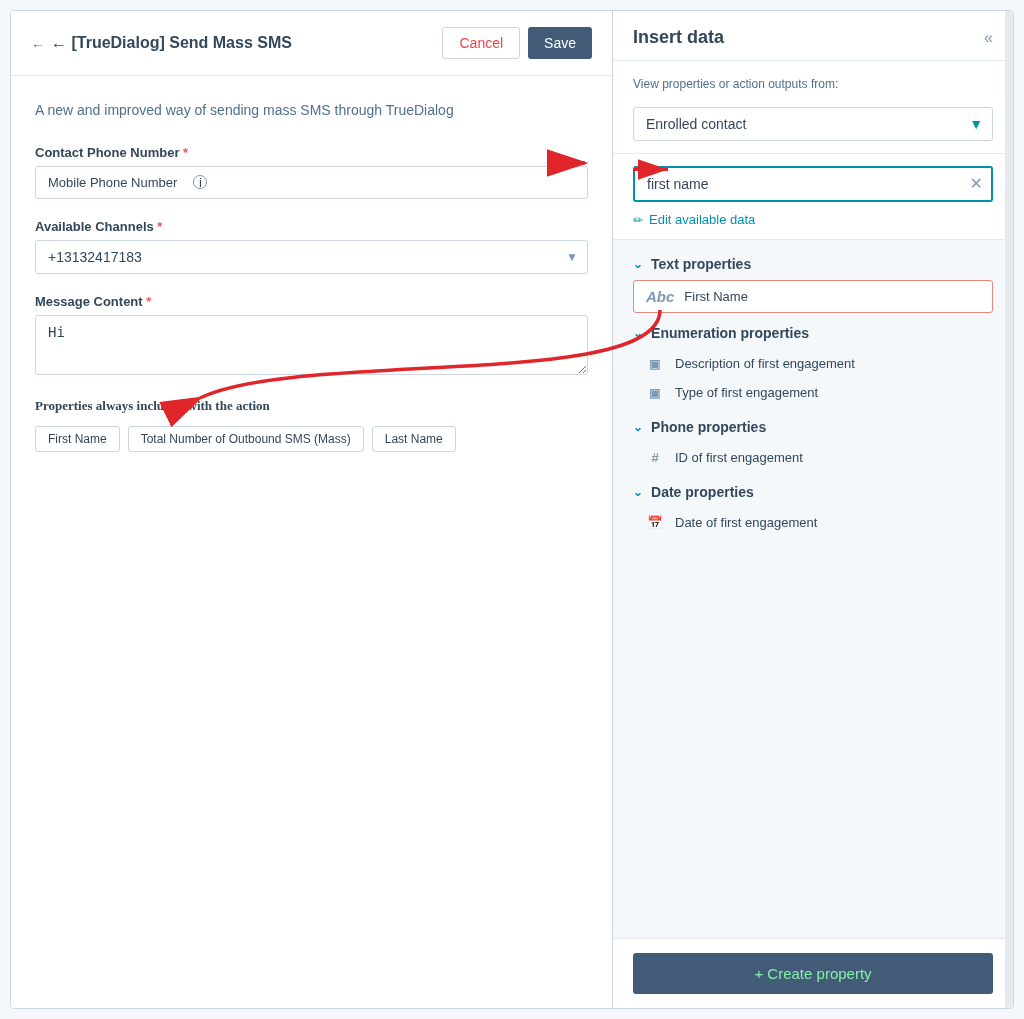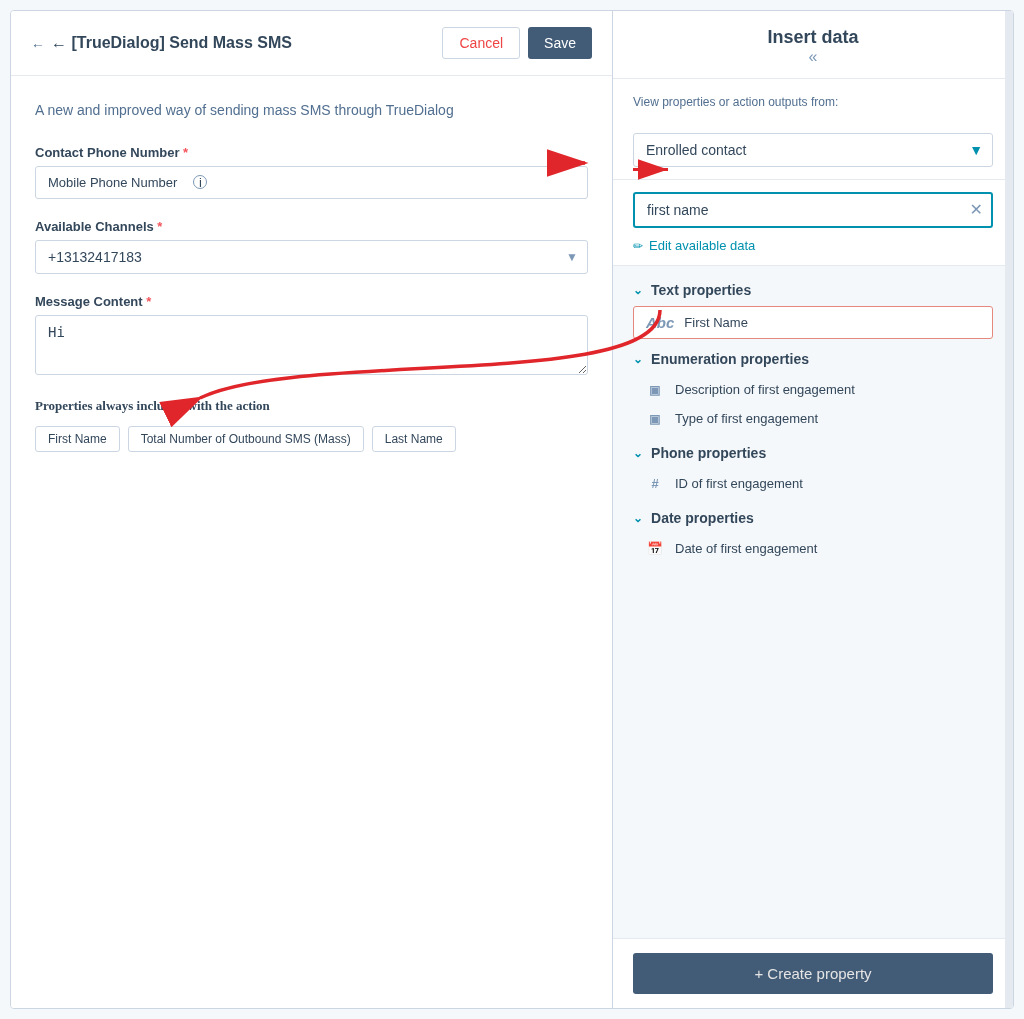--- a/index.html
+++ b/index.html
@@ -219,21 +219,20 @@
       position: relative;
     }
 
     .right-header {
       display: flex;
       align-items: center;
       justify-content: space-between;
       padding: 16px 20px 12px;
       background: #fff;
       border-bottom: 1px solid #e5eaf0;
-      flex-direction: column;
     }
 
     .right-title {
       font-size: 18px;
       font-weight: 700;
       color: #33475b;
     }
 
     .collapse-icon {
       color: #7c98b6;
@@ -250,21 +249,21 @@
 
     .dropdown-section {
       padding: 16px 20px 12px;
       background: #fff;
       border-bottom: 1px solid #e5eaf0;
     }
 
     .dropdown-label {
       font-size: 12px;
       color: #516f90;
-      margin-bottom: 24px;
+      margin-bottom: 16px;
     }
 
     .enrolled-dropdown {
       width: 100%;
       padding: 8px 36px 8px 12px;
       border: 1px solid #cbd6e2;
       border-radius: 3px;
       appearance: none;
       background: #fff;
       font-size: 14px;
@@ -410,21 +409,21 @@
     .right-footer {
       padding: 14px 20px;
       background: #fff;
       border-top: 1px solid #e5eaf0;
     }
 
     .create-property-btn {
       width: 100%;
       padding: 12px;
       background: #425b76;
-      color: #e5e5e5;
+      color: #86efac;
       border: none;
       border-radius: 3px;
       font-size: 15px;
       font-weight: 500;
       cursor: pointer;
       display: flex;
       align-items: center;
       justify-content: center;
       gap: 8px;
     }

